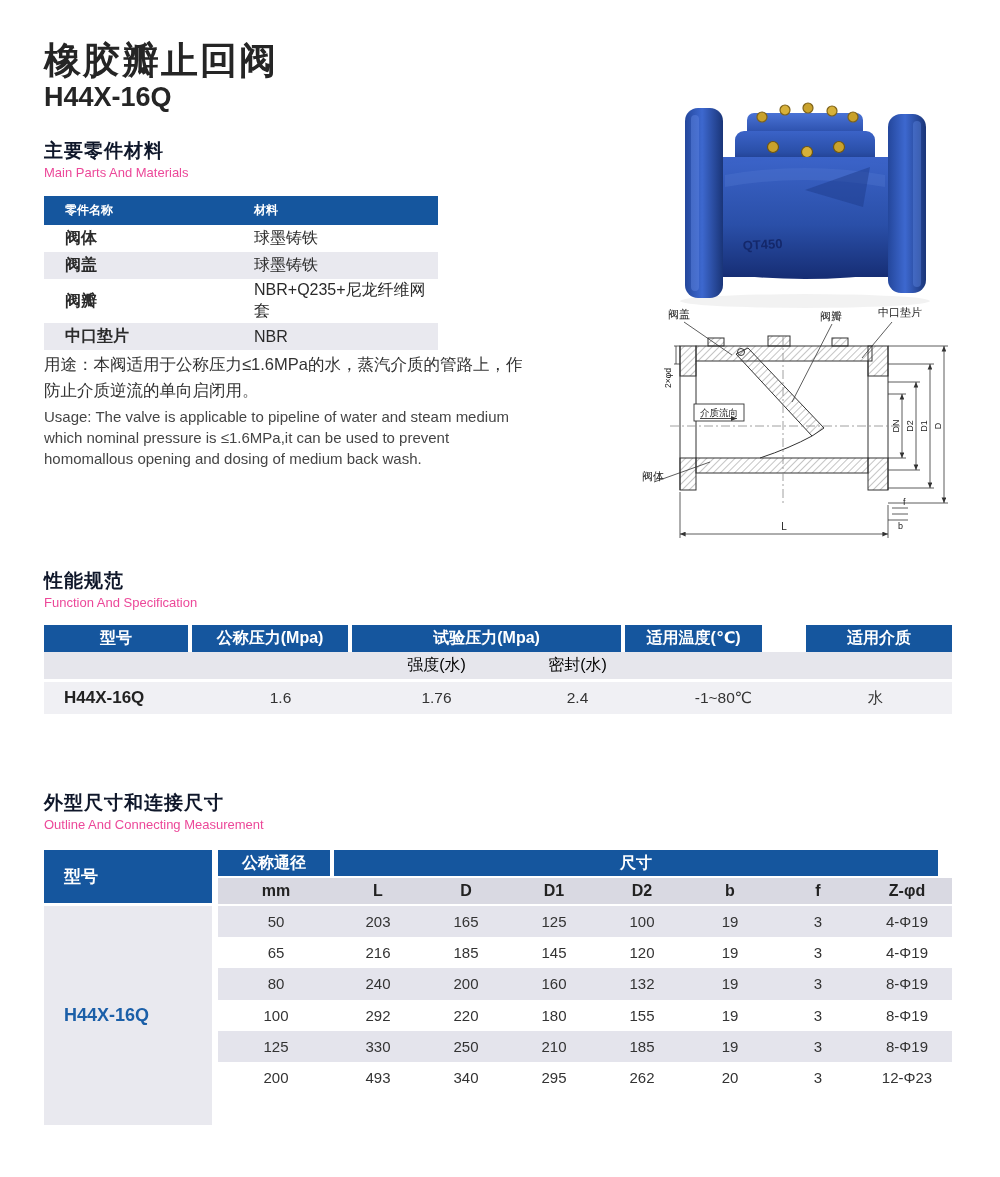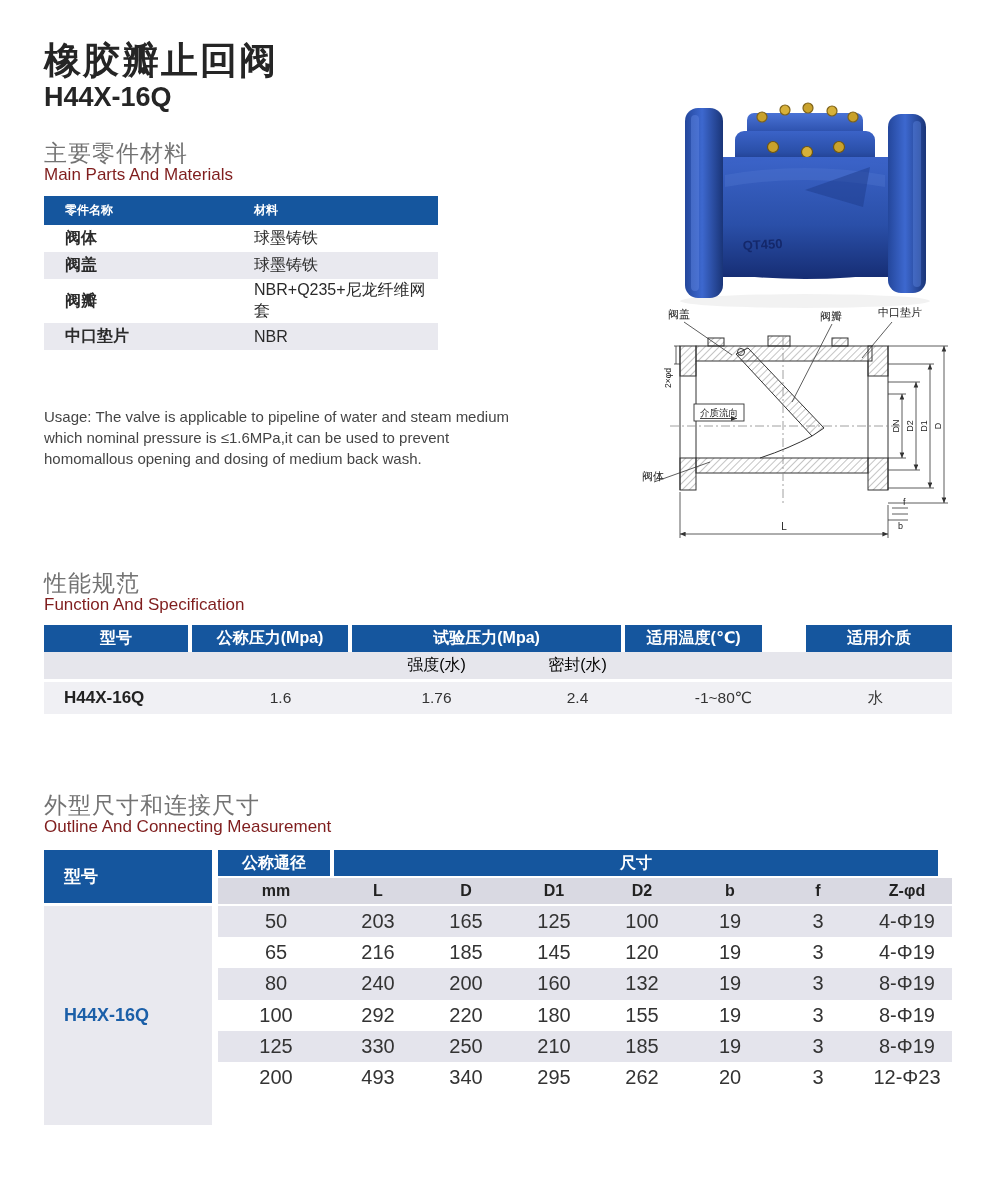--- a/index.html
+++ b/index.html
@@ -5,22 +5,22 @@
   html,body { margin:0; padding:0; background:#ffffff; }
   #page {
     position:relative; width:1000px; height:1177px; background:#ffffff;
     font-family:"Liberation Sans","DejaVu Sans",sans-serif; overflow:hidden;padding-left:40px;
   }
   .abs { position:absolute; }
 
   
   .doc-title   { left:44px; top:36px;  font-size:37px; font-weight:800; color:#252525; letter-spacing:2px; }
   .doc-model   { left:44px; top:82px;  font-size:27px; font-weight:800; color:#252525; }
-  .sec-cn      { font-size:23px; font-weight:400; color:#737373; letter-spacing:1px; }
-  .sec-en      { font-size:17px; color:#7f1d1d; }
+  .sec-cn      { font-size:19px; font-weight:700; color:#0f172a; letter-spacing:1px; }
+  .sec-en      { font-size:13px; color:#ec4899; }
 
   
   #parts-table { position:absolute; left:44px; top:196px; width:394px; border-collapse:collapse; }
   #parts-table th { background:#15569e; color:#ffffff; height:27px; text-align:left; padding-left:21px; font-size:12px; font-weight:bold; }
   #parts-table td { height:25px; padding-left:21px; font-size:16px; color:#2a2a2a; }
   #parts-table td:first-child { font-weight:bold; width:167px; }
   #parts-table tbody tr:nth-child(even) { background:#e9e9ef; }
 
   
   .usage-cn { left:44px; top:352px; width:492px; font-size:16.5px; line-height:1.55; color:#333333; }
@@ -54,21 +54,21 @@
                    display:flex; align-items:center; justify-content:center; }
   .dim-size-head { position:absolute; left:290px; top:0; width:604px; height:26px;
                    background:#15569e; color:#fff; font-weight:bold; font-size:16px;
                    display:flex; align-items:center; justify-content:center; }
   .dim-subhead   { position:absolute; left:174px; top:28px; width:734px; height:26px;
                    background:#d9d9e2; display:flex; }
   .dim-subhead .cell { display:flex; align-items:center; justify-content:center;
                        font-weight:bold; font-size:16px; color:#222; }
   .dc-mm { width:116px; } .dc { width:88px; } .dc-last { width:90px; }
   #dim-rows { position:absolute; left:174px; top:56px; width:734px; border-collapse:collapse; table-layout:fixed; }
-  #dim-rows td { height:31.2px; text-align:center; font-size:20px; color:#333; padding:0; }
+  #dim-rows td { height:31.2px; text-align:center; font-size:15px; color:#333; padding:0; }
   #dim-rows tr:nth-child(odd) { background:#e4e4ec; }
 
   
   #valve-photo   { left:655px; top:95px; }
   #valve-drawing { left:640px; top:298px; }
   svg text { font-family:"Liberation Sans","DejaVu Sans",sans-serif; }
 </style>
 </head>
 <body>
 
@@ -100,20 +100,21 @@
           <td>阀瓣</td>
           <td>NBR+Q235+尼龙纤维网套</td>
         </tr>
         <tr>
           <td>中口垫片</td>
           <td>NBR</td>
         </tr>
       </tbody>
   </table>
 
+  <div class="abs usage-cn">用途：本阀适用于公称压力≤1.6MPa的水，蒸汽介质的管路上，作防止介质逆流的单向启闭用。</div>
   <div class="abs usage-en">Usage: The valve is applicable to pipeline of water and steam medium which nominal pressure is ≤1.6MPa,it can be used to prevent homomallous opening and dosing of medium back wash.</div>
 
   <svg id="valve-photo" class="abs" width="300" height="215" viewBox="0 0 300 215">
     <defs>
       <linearGradient id="gFl" x1="0" y1="0" x2="1" y2="0">
         <stop offset="0" stop-color="#24479c"></stop>
           <stop offset="0.45" stop-color="#3d68cf"></stop>
           <stop offset="1" stop-color="#1a3578"></stop>
       </linearGradient>
       <linearGradient id="gBody" x1="0" y1="0" x2="0" y2="1">

